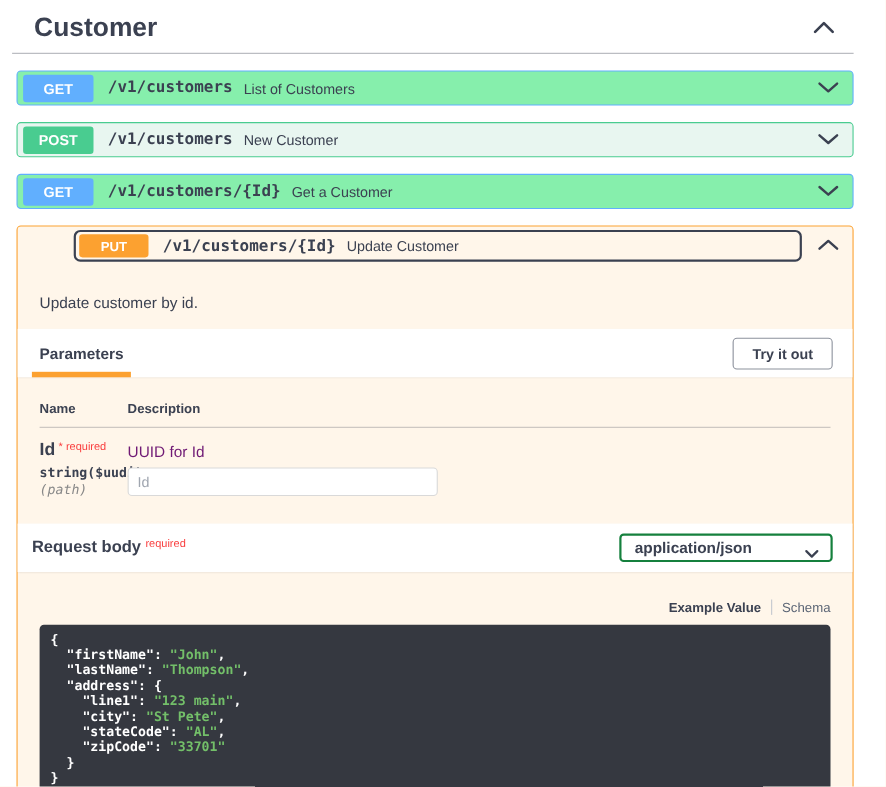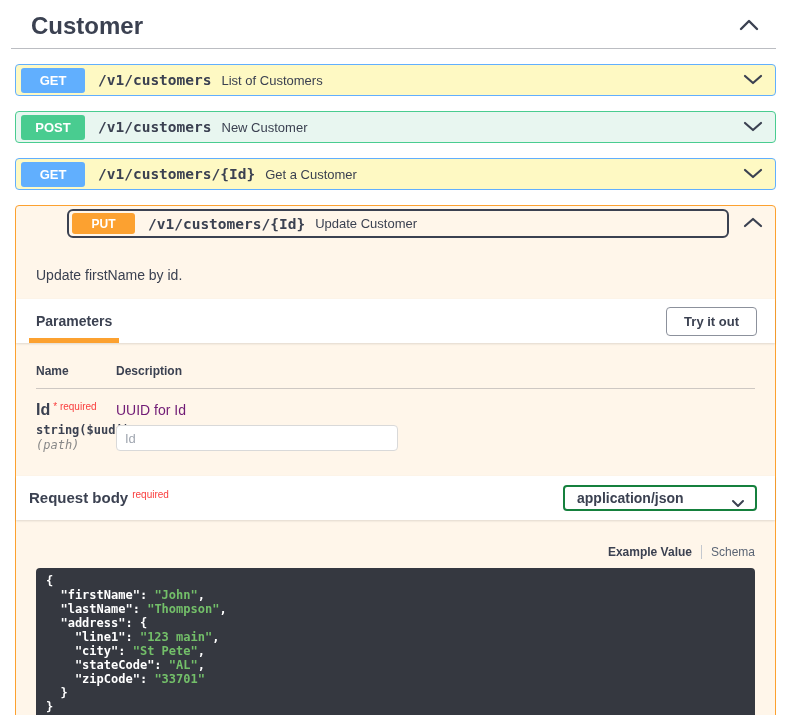--- a/index.html
+++ b/index.html
@@ -13,21 +13,21 @@
 
   
   .section-header { display:flex; align-items:center; justify-content:space-between;
     padding:0 16px 8px 16px; }
   .section-title { font-size:24px; font-weight:bold; color:#3b4151; }
   .chev-btn { background:none; border:none; padding:0; cursor:pointer; display:flex; align-items:center; }
   .section-divider { border:none; border-bottom:1px solid rgba(59,65,81,.35); margin:0 0 0 -4px; }
 
   
   .opblock { border:1px solid; border-radius:4px; margin-top:15px; }
-  .opblock-get  { border-color:#61affe; background:#fef9c3; }
+  .opblock-get  { border-color:#61affe; background:#86efac; }
   .opblock-post { border-color:#49cc90; background:#e8f6f0; }
   .opblock-put  { border-color:#fca130; background:#fff6ea; }
   .opblock-summary { display:flex; align-items:center; height:30px; padding:0 12px 0 5px; cursor:pointer; }
   .method-badge { width:64px; height:25px; border-radius:3px; flex:0 0 auto;
     display:flex; align-items:center; justify-content:center;
     color:#fff; font-weight:bold; font-size:13px; }
   .badge-get  { background:#61affe; }
   .badge-post { background:#49cc90; }
   .badge-put  { background:#fca130; }
   .op-path { font-family:"DejaVu Sans Mono", monospace; font-weight:bold; font-size:14.5px;
@@ -165,21 +165,21 @@
       </div>
       <button class="chev-btn put-chev">
         <span>
           <svg width="20" height="11" viewBox="0 0 20 11">
               <polyline points="2,9 10,2 18,9" fill="none" stroke="#3b4151" stroke-width="2.2" stroke-linecap="round" stroke-linejoin="round"></polyline>
             </svg>
         </span>
       </button>
     </div>
 
-    <div class="op-description">Update firstName by id.</div>
+    <div class="op-description">Update customer by id.</div>
 
     <div class="section-strip">
       <div class="param-tab">Parameters</div>
       <button class="try-btn">Try it out</button>
     </div>
 
     <div class="params-table">
       <div class="ptable-head">
         <div class="col-name">Name</div>
         <div>Description</div>

